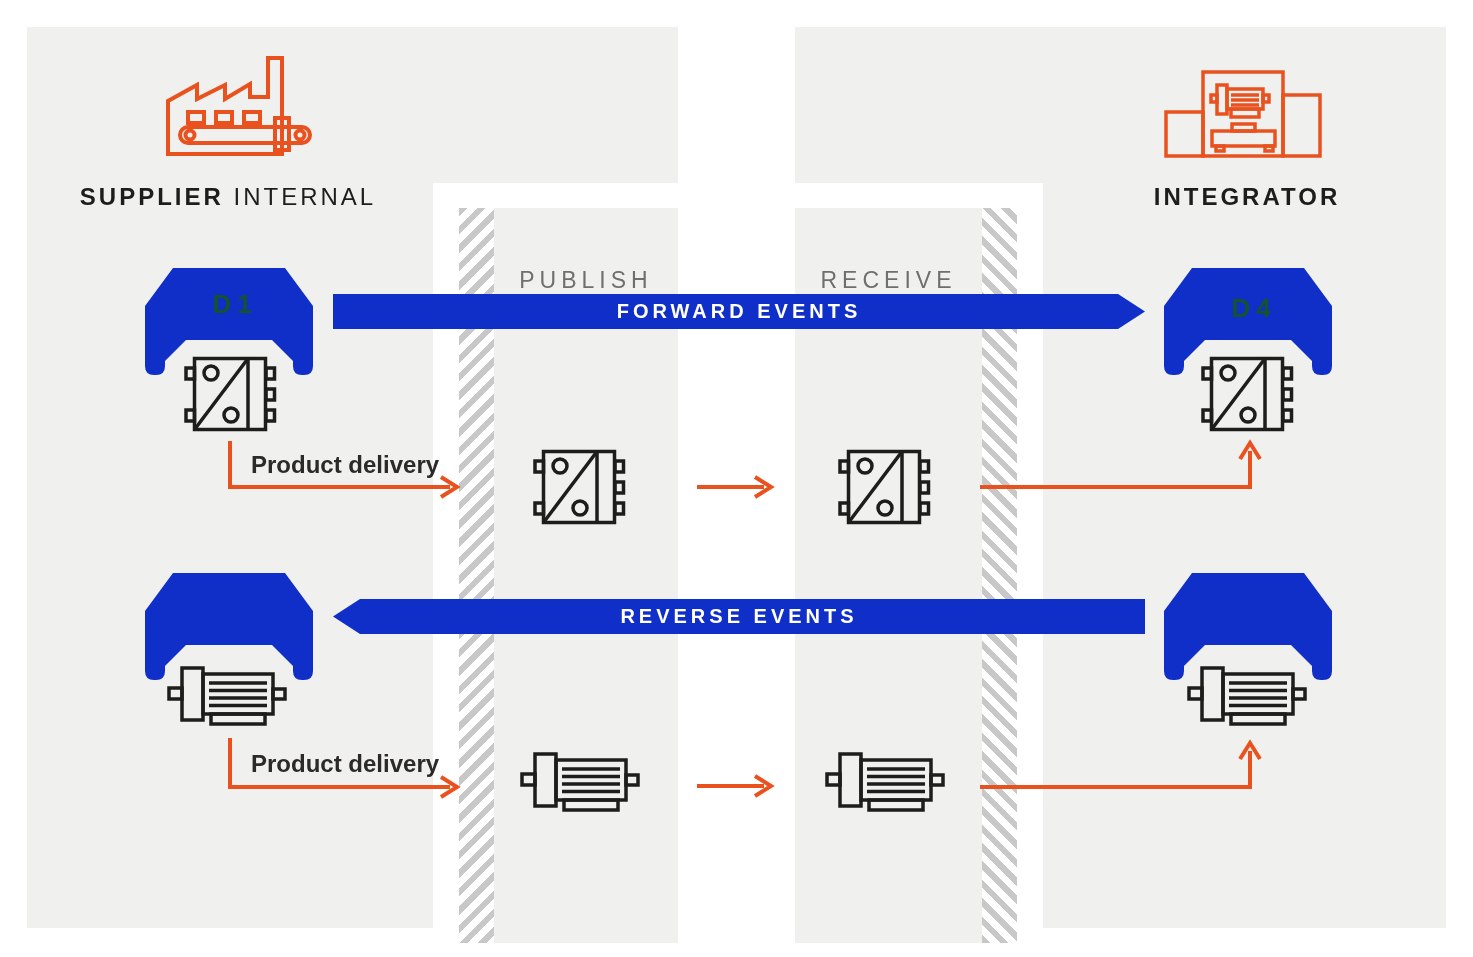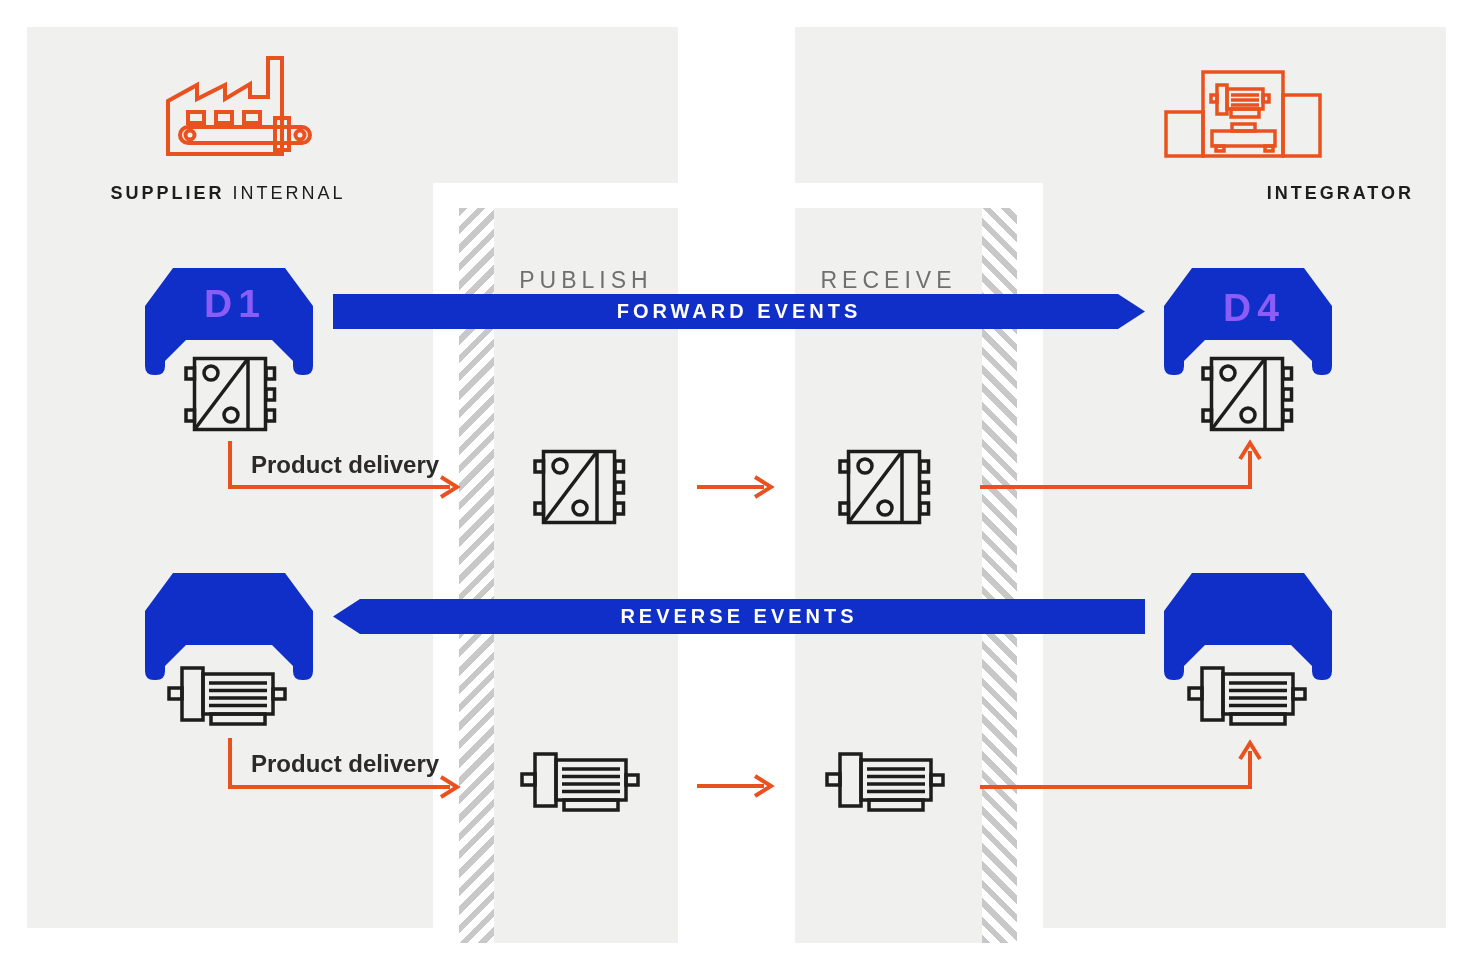--- a/index.html
+++ b/index.html
@@ -10,28 +10,28 @@
   .page{position:relative;width:1473px;height:957px;background:var(--white);
         font-family:"Liberation Sans",sans-serif;overflow:hidden;}
   .abs{position:absolute;}
   .panel{background:var(--panel_gray);}
   .channel{background:var(--white);}
   .col{background:var(--panel_gray);}
   .hatch-left{background-color:var(--white);
     background-image:repeating-linear-gradient(135deg,var(--hatch_gray) 0 6px,var(--white) 6px 13px);}
   .hatch-right{background-color:var(--white);
     background-image:repeating-linear-gradient(45deg,var(--hatch_gray) 0 6px,var(--white) 6px 13px);}
-  .hdr{font-size:18px;letter-spacing:3px;color:var(--dark);text-align:center;white-space:nowrap;}
+  .hdr{font-size:24px;letter-spacing:3px;color:var(--dark);text-align:center;white-space:nowrap;}
   .hdr b{font-weight:bold;}
   .col-label{font-size:23px;letter-spacing:5px;color:var(--muted);text-align:center;margin-top:27px;}
   .flow-arrow{background:var(--blue);color:#fff;font-weight:bold;font-size:20px;
     letter-spacing:4px;display:flex;align-items:center;justify-content:center;white-space:nowrap;}
   .fwd{clip-path:polygon(0 0,785px 0,812px 50%,785px 100%,0 100%);}
   .rev{clip-path:polygon(27px 0,812px 0,812px 100%,27px 100%,0 50%);}
-  .node-label{color:#8b5cf6;font-weight:bold;font-size:39px;letter-spacing:6px;
+  .node-label{color:#14532d;font-weight:bold;font-size:26px;letter-spacing:6px;
     display:flex;align-items:center;justify-content:center;padding-left:6px;}
   .pd-label{font-size:24px;font-weight:bold;color:#2B2A29;white-space:nowrap;}
   svg{display:block;}
   .oline{stroke:var(--orange);stroke-width:4;fill:none;}
   .kline{stroke:var(--dark);stroke-width:3.5;fill:none;}
 </style>
 </head>
 <body>
 
 <div class="page">
@@ -68,21 +68,21 @@
     <line class="kline" style="stroke:var(--orange)" x1="67" y1="29" x2="95" y2="29"></line>
     <line class="kline" style="stroke:var(--orange)" x1="67" y1="34" x2="95" y2="34"></line>
     <line class="kline" style="stroke:var(--orange)" x1="67" y1="39" x2="95" y2="39"></line>
     <rect class="kline" style="stroke:var(--orange)" x="99" y="29" width="6" height="7"></rect>
     <rect class="kline" style="stroke:var(--orange)" x="67" y="43" width="28" height="8"></rect>
     <rect class="kline" style="stroke:var(--orange)" x="68" y="58" width="23" height="7"></rect>
     <rect class="kline" style="stroke:var(--orange)" x="48" y="65" width="63" height="15"></rect>
     <rect class="kline" style="stroke:var(--orange)" x="52" y="80" width="8" height="5"></rect>
     <rect class="kline" style="stroke:var(--orange)" x="101" y="80" width="8" height="5"></rect>
   </svg>
-  <div class="abs hdr" style="left:1080px;top:183px;width:334px;font-weight:bold;text-align:right;">INTEGRATOR</div>
+  <div class="abs hdr" style="left:1080px;top:183px;width:334px;font-weight:bold;">INTEGRATOR</div>
 
   <div class="abs col-label" style="left:494px;top:240px;width:184px;">PUBLISH</div>
   <div class="abs col-label" style="left:795px;top:240px;width:187px;">RECEIVE</div>
 
   <svg class="abs" style="left:145px;top:268px;" width="168" height="107" viewBox="0 0 168 107">
     <path fill="var(--blue)" d="M0,38 L28,0 L140,0 L168,38 L168,98 Q168,107 159,107 L157,107 Q148,107 148,98 L148,93 L127,72 L41,72 L20,93 L20,98 Q20,107 11,107 L9,107 Q0,107 0,98 Z"></path>
   </svg>
   <div class="abs node-label" style="left:145px;top:268px;width:168px;height:72px;">D1</div>
 
   <svg class="abs" style="left:1164px;top:268px;" width="168" height="107" viewBox="0 0 168 107">

